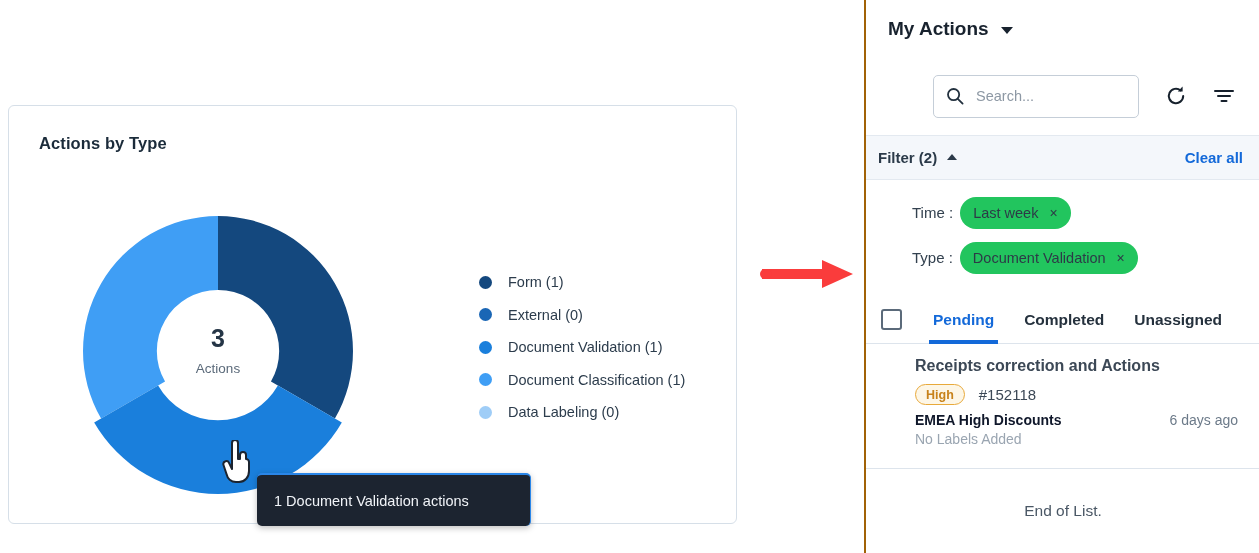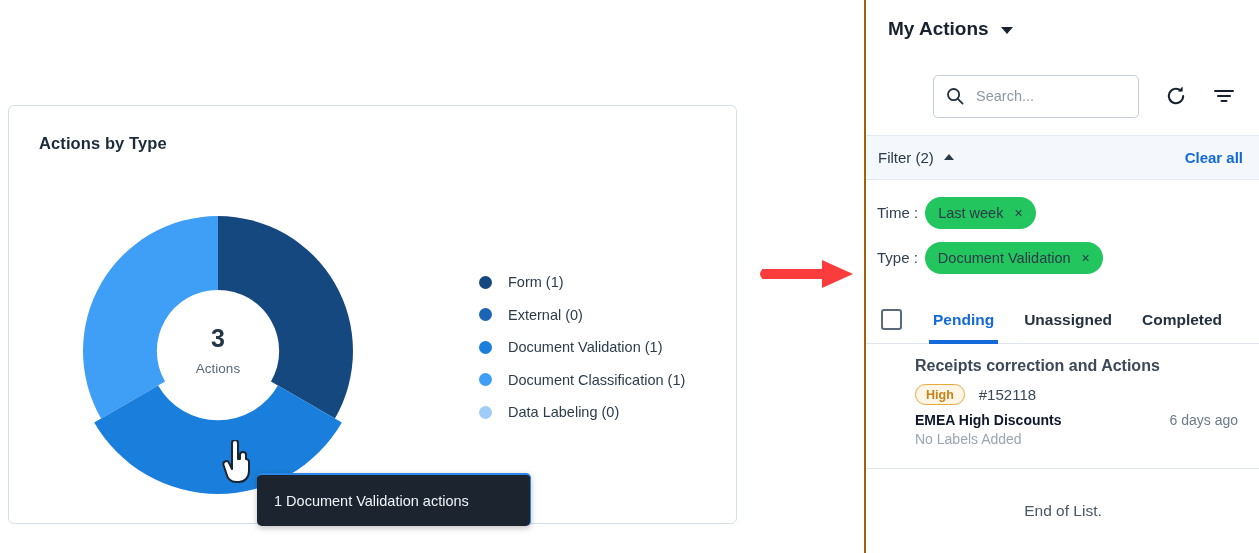--- a/index.html
+++ b/index.html
@@ -112,35 +112,35 @@
   #icon-filter  { margin-left: 14px; }
   #icon-more    { margin-left: 10px; }
 
   #filter-bar {
     position: absolute; left: 0; top: 135px;
     width: 394px; height: 45px;
     background: #f4f7fb;
     border-top: 1px solid #e3e9f0; border-bottom: 1px solid #e3e9f0;
     display: flex; align-items: center;
   }
-  #filter-label { margin-left: 12px; font-size: 15px; font-weight: normal; color: #2b3a49; }
+  #filter-label { margin-left: 12px; font-size: 15px; font-weight: bold; color: #2b3a49; }
   .caret-up {
     width: 0; height: 0; margin-left: 10px; margin-top: -2px;
     border-left: 5.5px solid transparent;
     border-right: 5.5px solid transparent;
     border-bottom: 6.5px solid #2b3a49;
   }
   #clear-all {
     margin-left: auto; margin-right: 17px;
     font-size: 15px; font-weight: bold; color: #1369d9; cursor: pointer;
   }
 
   #filter-chips { position: absolute; left: 0; top: 190px; width: 394px; }
   .chip-row { display: flex; align-items: center; height: 45px; padding-left: 11px; }
-  .chip-key { font-size: 15px; color: #33414f; margin-right: 7px; }
+  .chip-key { font-size: 15px; color: #33414f; margin-right: 7px; margin-left: 35px; }
   .chip {
     background: #22c55e; border-radius: 16px;
     height: 32px; display: flex; align-items: center;
     padding: 0 13px; font-size: 14.5px; color: #2d3a47;
   }
   .chip-x { margin-left: 11px; font-size: 14px; color: #2d3a47; cursor: pointer; line-height: 1; }
 
   #tabs-row {
     position: absolute; left: 0; top: 296px;
     width: 394px; height: 48px;
@@ -316,22 +316,22 @@
         <span class="chip">
           <span>Document Validation</span>
           <span class="chip-x">×</span>
         </span>
       </div>
     </div>
 
     <div id="tabs-row">
       <div id="select-all-box"></div>
       <div class="tab" id="tab-pending">Pending</div>
+      <div class="tab" id="tab-completed">Completed</div>
       <div class="tab" id="tab-unassigned">Unassigned</div>
-      <div class="tab" id="tab-completed">Completed</div>
     </div>
 
     <div id="list-item">
       <div id="item-title">Receipts correction and Actions</div>
       <div id="item-meta">
         <span id="priority-badge">High</span>
         <span id="item-id">#152118</span>
       </div>
       <div id="item-sub-row">
         <span id="item-queue">EMEA High Discounts</span>

